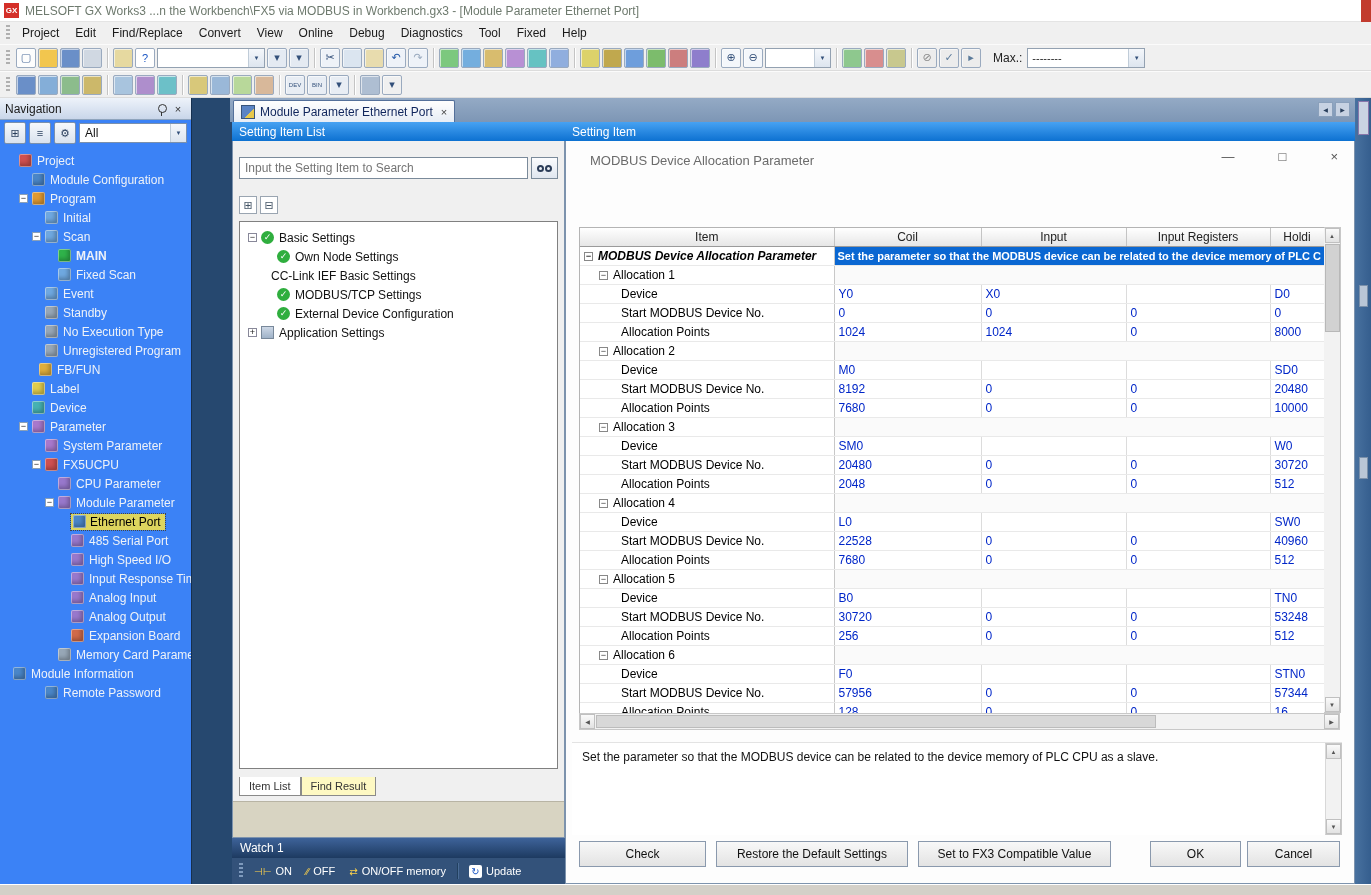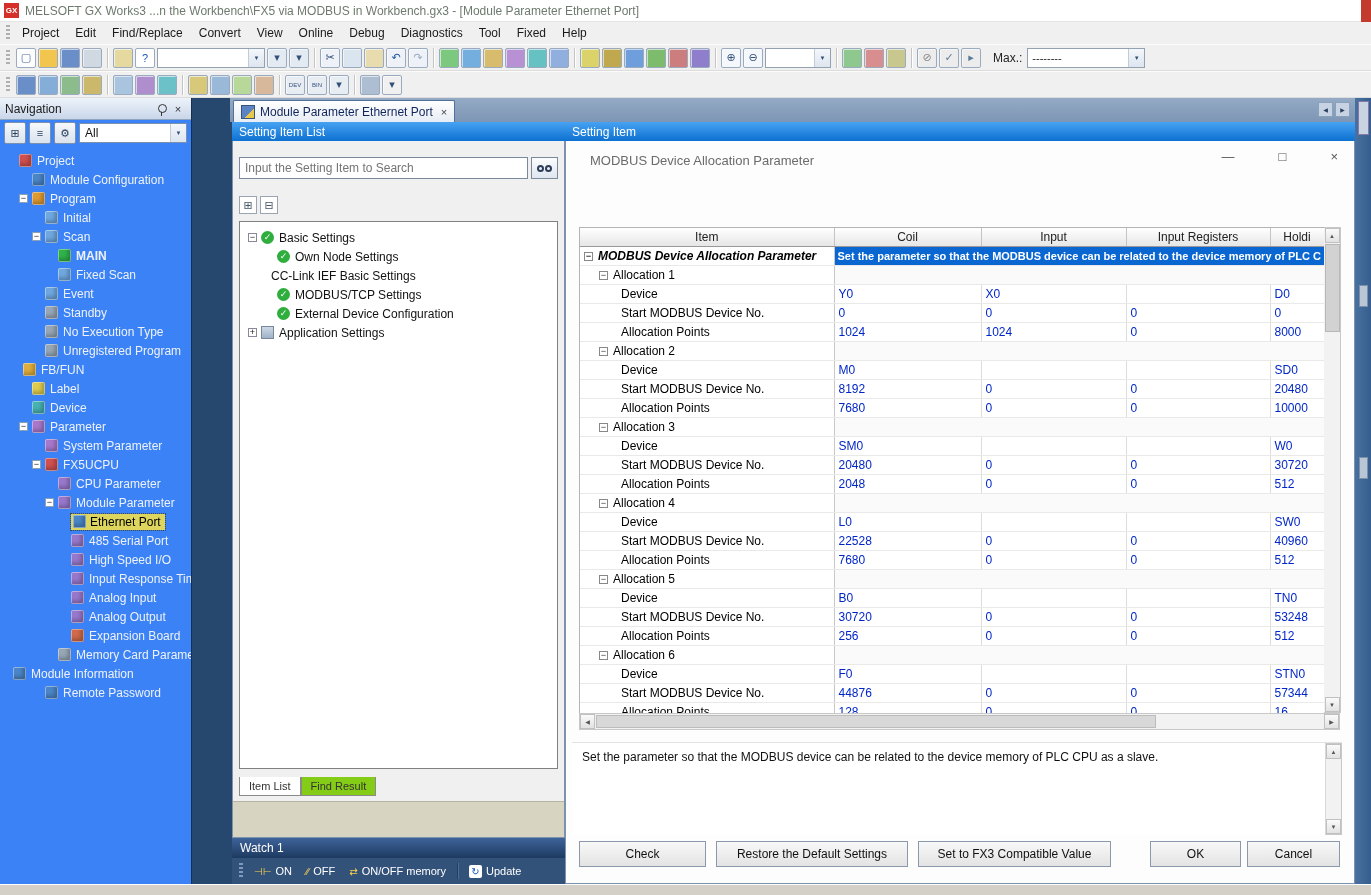--- a/index.html
+++ b/index.html
@@ -78,21 +78,21 @@
   .binoc{display:flex;gap:1px}
   .binoc i{width:7px;height:7px;border:2px solid #2a3c58;border-radius:50%;display:block;box-sizing:border-box}
   .tree-tools{position:absolute;left:6px;top:55px;display:flex;gap:3px}
   .tt-btn{width:18px;height:18px;border:1px solid #9aa5b1;background:#fff;display:flex;align-items:center;justify-content:center;font-size:11px;color:#456;box-sizing:border-box}
   .sil-tree{position:absolute;left:6px;top:80px;right:6px;bottom:68px;background:#fff;border:1px solid #808080;padding-top:6px;overflow:hidden;box-sizing:border-box}
   .srow{height:19px;display:flex;align-items:center;color:#111;white-space:nowrap}
   .chk{width:13px;height:13px;border-radius:50%;background:#2fae3e;color:#fff;font-size:9px;line-height:13px;text-align:center;margin-right:5px;flex:none}
   .noic{width:13px;margin-right:5px;flex:none}
   .appic{width:13px;height:13px;background:linear-gradient(#cdd8e6,#9fb2c8);border:1px solid #78889a;margin-right:5px;flex:none;box-sizing:border-box}
   .sil-tabs{position:absolute;left:6px;bottom:41px;display:flex}
-  .sil-tab{padding:3px 9px;border:1px solid #8a8a8a;border-top:none;background:#84cc16;color:#333;font-size:11px}
+  .sil-tab{padding:3px 9px;border:1px solid #8a8a8a;border-top:none;background:#fef9c3;color:#333;font-size:11px}
   .sil-tab.active{background:#fff}
   .sil-bottom{position:absolute;left:0;bottom:0;width:100%;height:36px;background:#d8d4c2;border-top:1px solid #b8b4a4;box-sizing:border-box}
 
   
   .si{position:absolute;left:565px;top:122px;width:790px;height:762px;display:flex;flex-direction:column}
   .dialog{flex:1;position:relative;background:#fdfdfd;border:1px solid #7d93ad;border-top:none;box-sizing:border-box}
   .dlg-title{position:absolute;left:24px;top:12px;color:#6b6b6b;font-size:13px}
   .dlg-controls{position:absolute;right:16px;top:8px;display:flex;gap:44px;color:#555;font-size:13px}
   .param-table{position:absolute;left:13px;top:86px;display:flex}
   .tbl-wrap{width:744px;height:486px;overflow:hidden;border-top:1px solid #b4b4b4;border-left:1px solid #b4b4b4;box-sizing:content-box}
@@ -310,21 +310,21 @@
         <div class="tree-row" style="padding-left: 32px;">
           <span class="exp none">−</span>
           <span class="ti" style="background: rgb(151, 167, 183);"></span>
           <span class="lbl">No Execution Type</span>
         </div>
         <div class="tree-row" style="padding-left: 32px;">
           <span class="exp none">−</span>
           <span class="ti" style="background: rgb(151, 167, 183);"></span>
           <span class="lbl">Unregistered Program</span>
         </div>
-        <div class="tree-row" style="padding-left: 10px;">
+        <div class="tree-row" style="padding-left: 26px;">
           <span class="exp none">−</span>
           <span class="ti" style="background: rgb(224, 174, 60);"></span>
           <span class="lbl">FB/FUN</span>
         </div>
         <div class="tree-row" style="padding-left: 19px;">
           <span class="exp none">−</span>
           <span class="ti" style="background: rgb(224, 204, 76);"></span>
           <span class="lbl">Label</span>
         </div>
         <div class="tree-row" style="padding-left: 19px;">
@@ -649,21 +649,21 @@
                 </tr>
                 <tr>
                   <td class="item data">Device</td>
                   <td class="val">F0</td>
                   <td class="val"></td>
                   <td class="val"></td>
                   <td class="val">STN0</td>
                 </tr>
                 <tr>
                   <td class="item data">Start MODBUS Device No.</td>
-                  <td class="val">44876</td>
+                  <td class="val">57956</td>
                   <td class="val">0</td>
                   <td class="val">0</td>
                   <td class="val">57344</td>
                 </tr>
                 <tr>
                   <td class="item data">Allocation Points</td>
                   <td class="val">128</td>
                   <td class="val">0</td>
                   <td class="val">0</td>
                   <td class="val">16</td>

